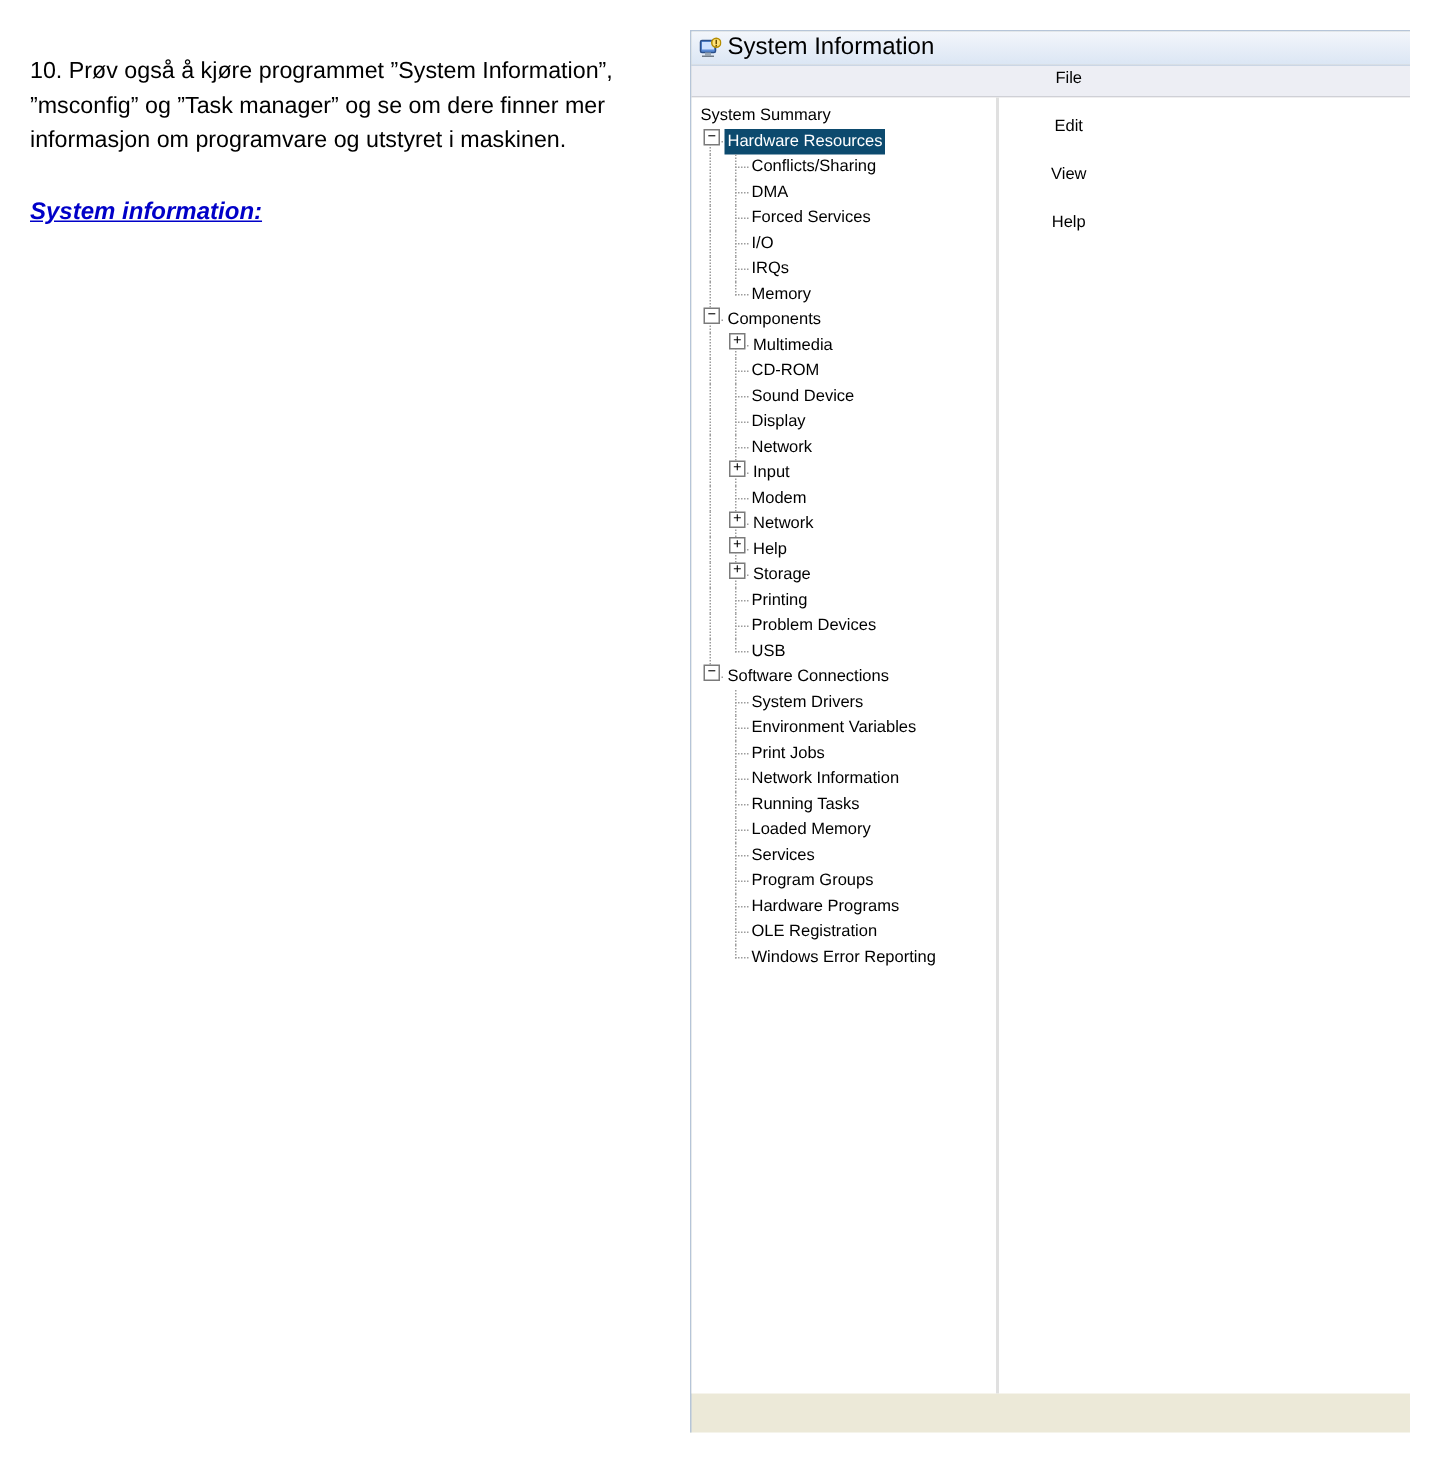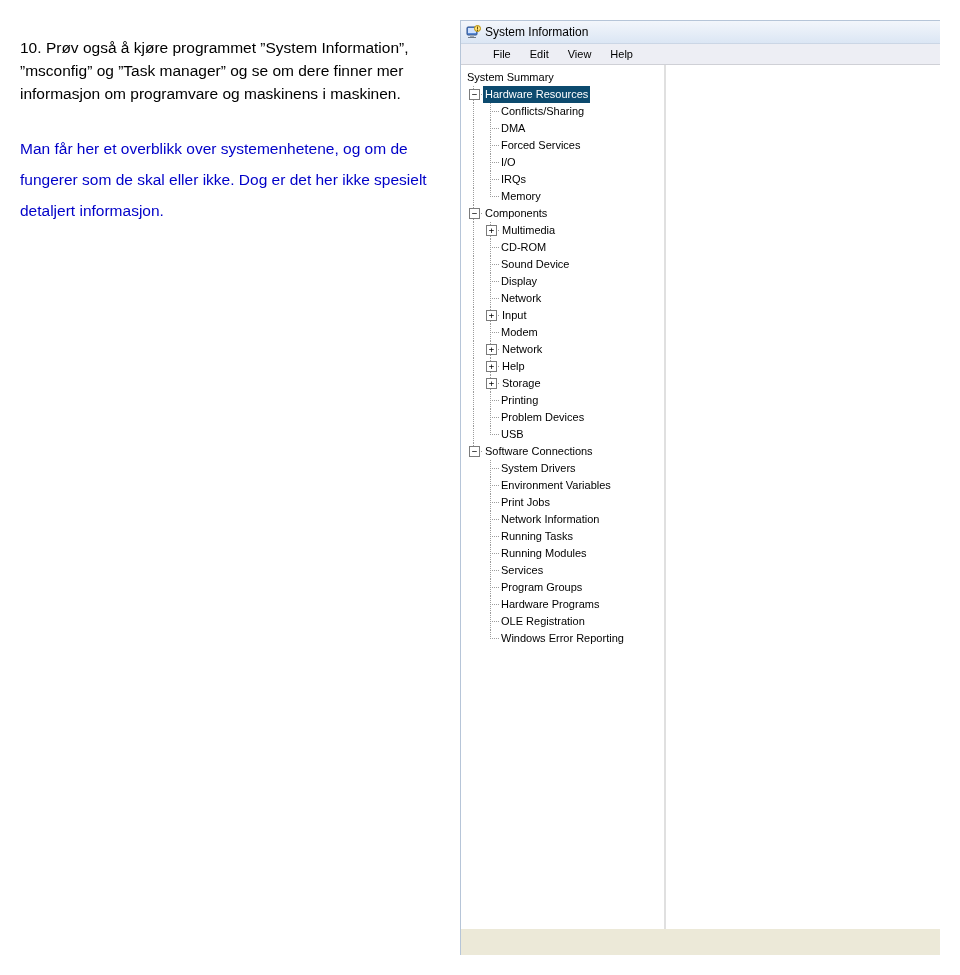--- a/index.html
+++ b/index.html
@@ -58,38 +58,39 @@
     color: #000;
     box-sizing: border-box;
   }
   .titlebar {
     height: 22px;
     background: linear-gradient(#f3f6fb, #dbe6f4);
     display: flex;
     align-items: center;
     padding-left: 4px;
     border-bottom: 1px solid #cbd6e5;
-    font-size: 12px;
+    font-size: 16px;
   }
   .title-icon {
     width: 16px;
     height: 16px;
     margin-right: 4px;
     display: inline-flex;
     align-items: center;
     justify-content: center;
   }
   .menubar {
     height: 20px;
     background: #edeef4;
     display: flex;
     align-items: center;
     border-bottom: 1px solid #cfd0d6;
     padding-left: 24px;
-    gap: 3px;
+    gap: 16px;
+    flex-direction: column;
   }
   .menubar span {
     padding: 2px 8px;
     font-size: 11px;
     cursor: default;
   }
   .client-area {
     display: flex;
     background: #ffffff;
     height: 864px;
@@ -102,21 +103,21 @@
     box-sizing: border-box;
     font-size: 11px;
   }
   .detail-panel {
     flex: 1;
     padding: 4px 0 0 6px;
     font-size: 13px;
   }
   .node {
     display: flex;
-    align-items: center;
+    align-items: flex-start;
     height: 17px;
     line-height: 17px;
   }
   .node .lines {
     display: inline-flex;
     align-items: center;
   }
   .vspacer {
     display: inline-block;
     width: 17px;
@@ -183,26 +184,26 @@
 </head>
 <body>
 
 <div class="page">
 
   <div class="left-col">
     <p class="task-text">
       <span class="num">10.</span>
       <span>Prøv også å kjøre programmet </span>
       <span>”System Information”, ”msconfig” og ”Task manager”</span>
-      <span>og se om dere finner mer informasjon om programvare og maskinens i maskinen.</span>
+      <span>og se om dere finner mer informasjon om programvare og utstyret i maskinen.</span>
     </p>
 
-
-
-    <p class="blue-para">Man får her et overblikk over systemenhetene, og om de fungerer som de skal eller ikke. Dog er det her ikke spesielt detaljert informasjon.</p>
+    <div class="heading">System information:</div>
+
+
   </div>
 
   <div class="right-col">
     <div class="sysinfo-window">
 
       <div class="titlebar">
         <span class="title-icon">
           <svg width="16" height="16" viewBox="0 0 16 16">
             <rect x="2" y="3" width="10" height="8" rx="1" fill="#5a8bd6" stroke="#2b4f8a"></rect>
             <rect x="3" y="4" width="8" height="5" fill="#cfe2ff"></rect>
@@ -426,21 +427,21 @@
                   <span class="vspacer"></span>
                   <span class="connector cont"></span>
                 </span>
                 <span class="label">Running Tasks</span>
               </div>
             <div class="node">
                 <span class="lines">
                   <span class="vspacer"></span>
                   <span class="connector cont"></span>
                 </span>
-                <span class="label">Running Modules</span>
+                <span class="label">Loaded Memory</span>
               </div>
             <div class="node">
                 <span class="lines">
                   <span class="vspacer"></span>
                   <span class="connector cont"></span>
                 </span>
                 <span class="label">Services</span>
               </div>
             <div class="node">
                 <span class="lines">

